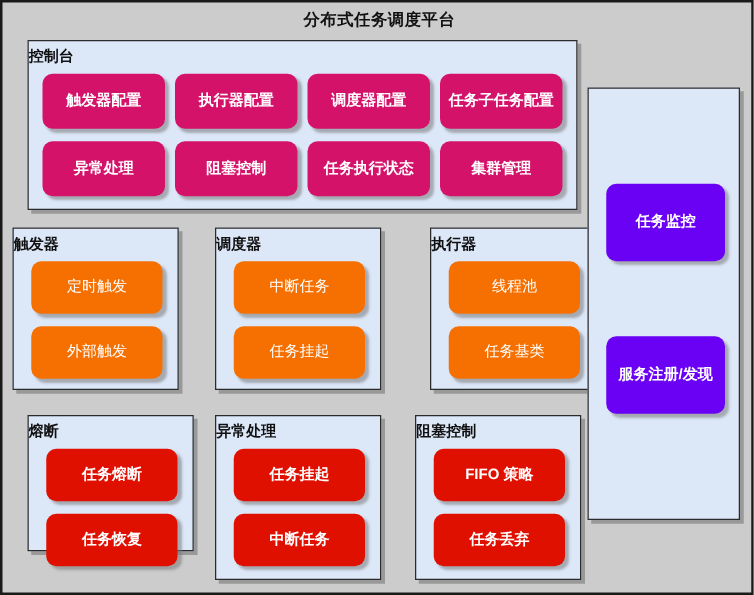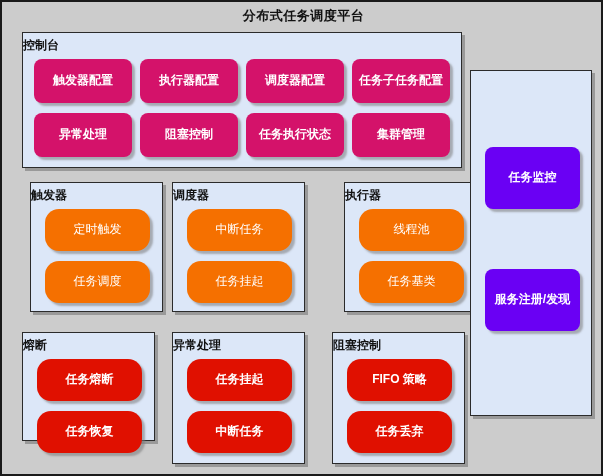--- a/index.html
+++ b/index.html
@@ -98,24 +98,23 @@
     position: absolute;
     left: 14px;
     top: 26px;
     width: 105px;
     display: flex;
     flex-direction: column;
     gap: 10px;
   }
   .group .btn {
     height: 42px;
-    border-radius: 14px;
-  }
-
-  #grp-trigger   { left: 28px;  top: 180px; }
+  }
+
+  #grp-trigger   { left: 8px;  top: 180px; }
   #grp-scheduler { left: 170px; top: 180px; }
   #grp-executor  { left: 330px; top: 180px; margin-left: 12px; }
 
   #grp-fuse      { left: 20px;  top: 330px; height: 109px; }
   #grp-exception { left: 170px; top: 330px; height: 132px; }
   #grp-blocking  { left: 330px; top: 330px; height: 132px; }
 
   
   #side-panel {
     left: 468px;
@@ -151,21 +150,21 @@
       <div class="btn btn-crimson">阻塞控制</div>
       <div class="btn btn-crimson">任务执行状态</div>
       <div class="btn btn-crimson">集群管理</div>
     </div>
   </div>
 
   <div class="panel group" id="grp-trigger">
     <div class="panel-title">触发器</div>
     <div class="slot-wrap">
       <div class="btn btn-orange">定时触发</div>
-      <div class="btn btn-orange">任务调度</div>
+      <div class="btn btn-orange">外部触发</div>
     </div>
   </div>
 
   <div class="panel group" id="grp-scheduler">
     <div class="panel-title">调度器</div>
     <div class="slot-wrap">
       <div class="btn btn-orange">中断任务</div>
       <div class="btn btn-orange">任务挂起</div>
     </div>
   </div>

